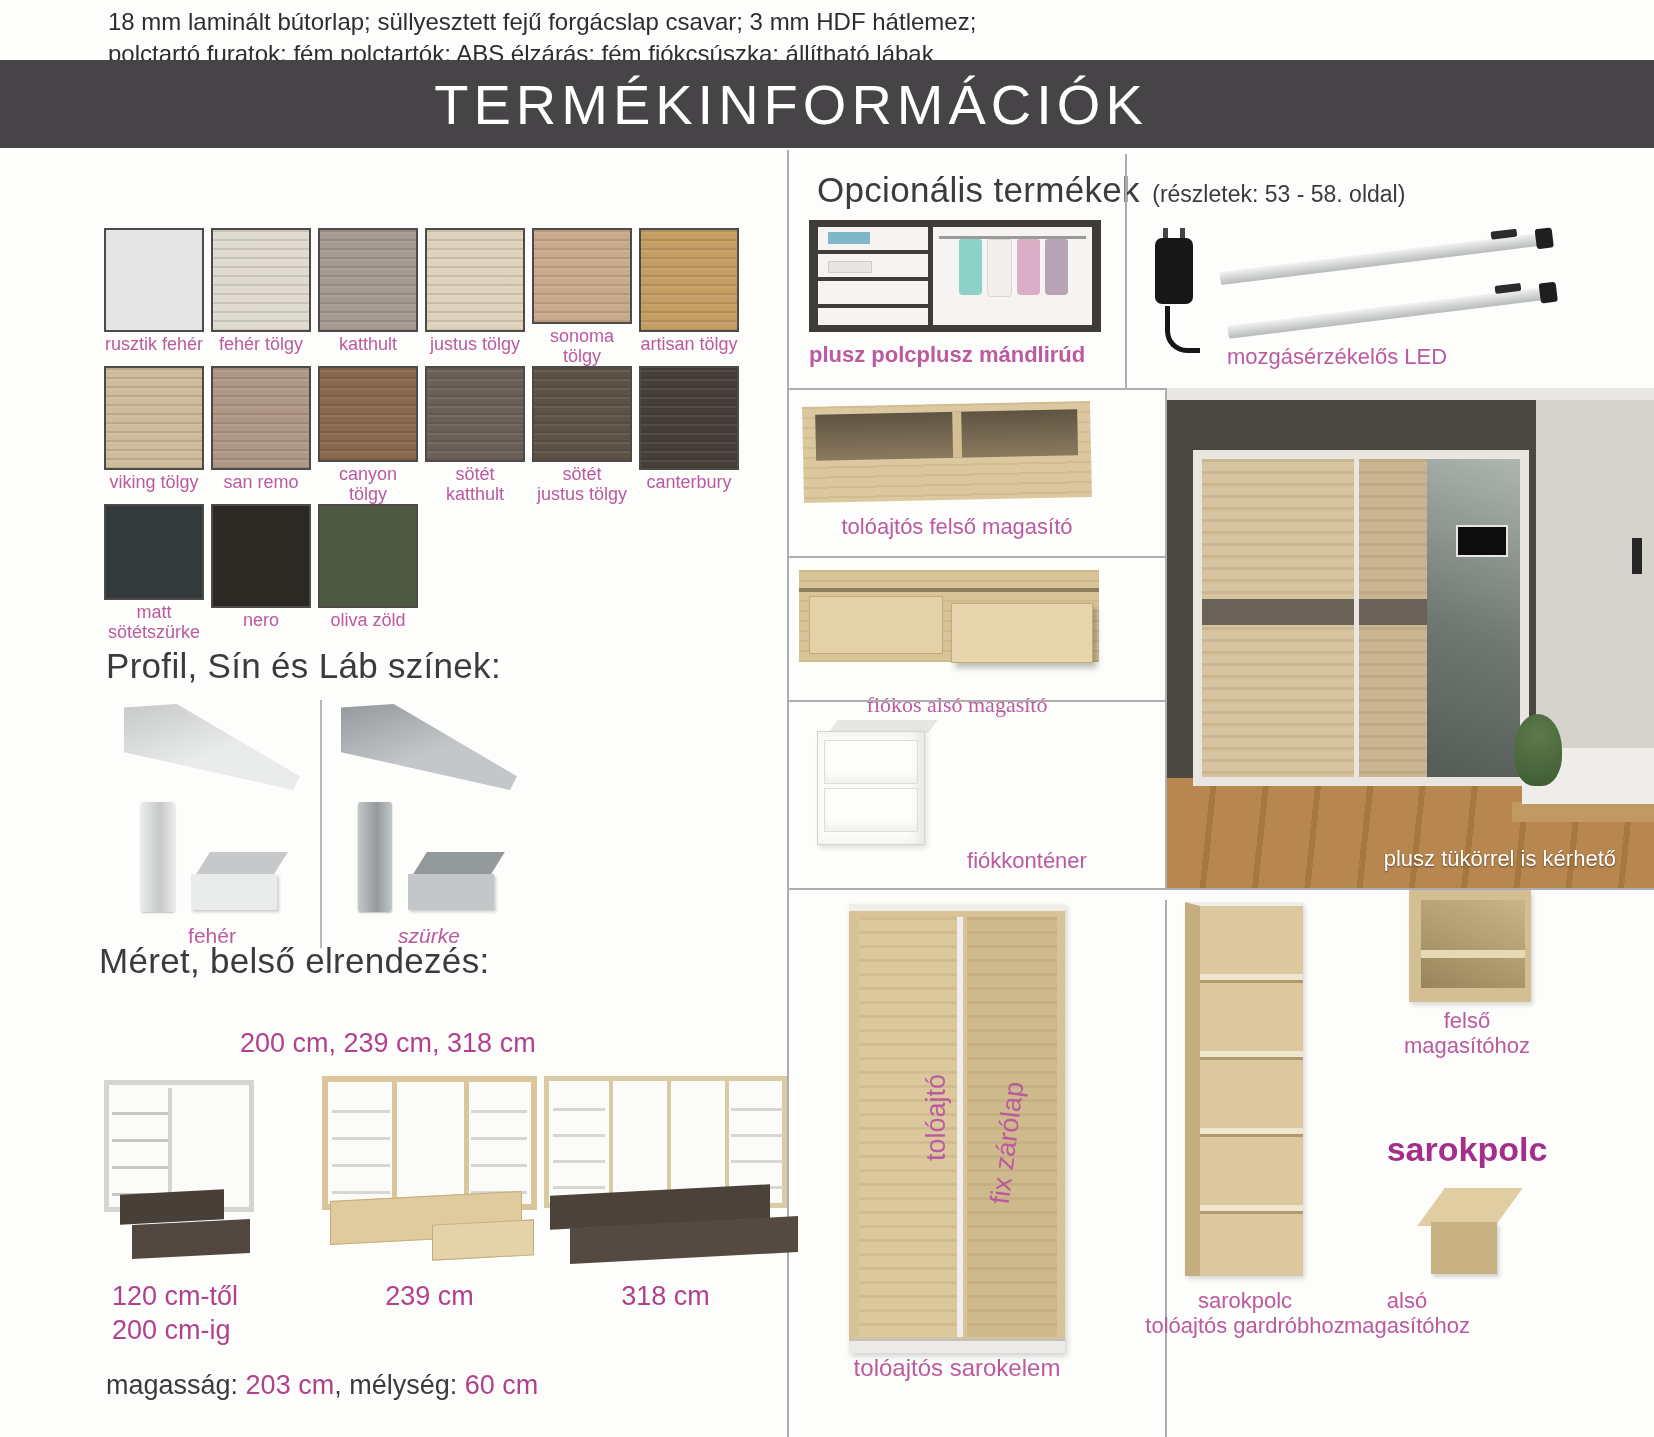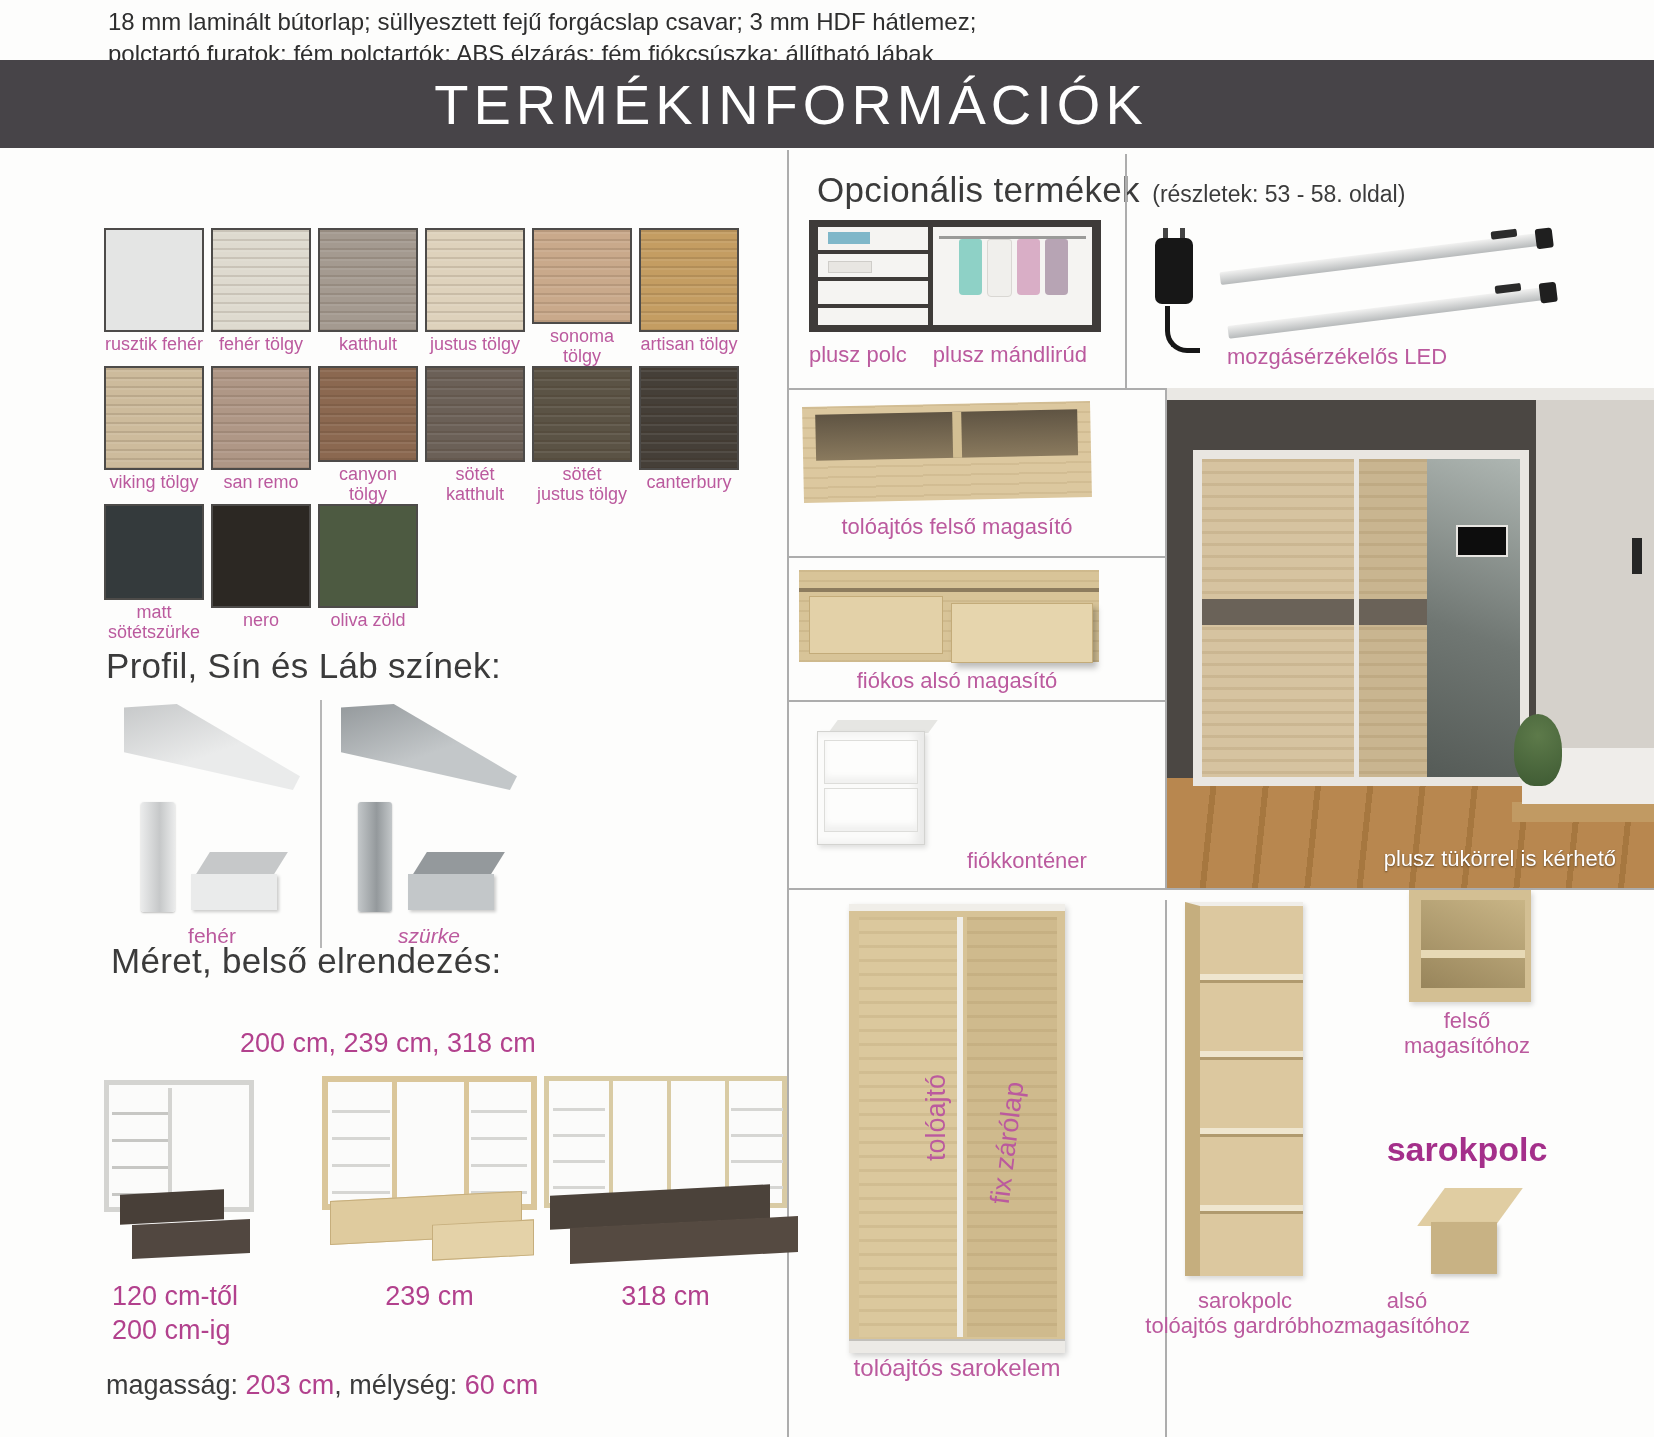--- a/index.html
+++ b/index.html
@@ -33,21 +33,21 @@
   #profile-row{position:absolute;left:104px;top:552px;width:652px;display:flex;}
   .pgroup{width:216px;box-sizing:border-box;padding:4px 8px 0 8px;display:flex;flex-direction:column;align-items:center;}
   .psep{border-left:2px solid #b7b7b7;font-style:italic;}
   .pwedge{width:176px;height:86px;clip-path:polygon(0 4%,30% 0,100% 84%,96% 100%,0 56%);}
   .pshapes{display:flex;align-items:flex-end;gap:16px;margin-top:10px;height:112px;}
   .pbar{width:34px;height:110px;border-radius:3px;box-shadow:0 1px 2px rgba(0,0,0,.25);}
   .pblock{width:92px;height:60px;position:relative;}
   .pblock-top{height:22px;width:78px;margin-left:12px;transform:skewX(-32deg);}
   .pblock-front{height:36px;width:86px;box-shadow:2px 2px 3px rgba(0,0,0,.2);}
   .pgroup .plabel{margin-top:12px;font-size:21px;}
-  #size-heading{position:absolute;left:111px;top:793px;}
+  #size-heading{position:absolute;left:99px;top:793px;}
   #width-line{position:absolute;left:106px;top:846px;font-size:27px;}
   #width-line2{position:absolute;left:240px;top:880px;font-size:27px;}
   #size-images{position:absolute;left:104px;top:928px;width:683px;height:200px;}
   #size-captions{position:absolute;left:104px;top:1132px;width:683px;font-size:27px;line-height:1.25;}
   #hd-line{position:absolute;left:106px;top:1222px;font-size:27px;}
   
   .mw{position:absolute;bottom:0;}
   .mwbox{position:absolute;top:0;background:#fbfbfa;box-sizing:border-box;}
   .mw1{left:0;width:150px;height:196px;}
   .mw1 .mwbox{width:150px;height:132px;border:5px solid #d4d4d1;}
@@ -81,21 +81,21 @@
   
   .photoA{position:absolute;left:22px;top:72px;width:292px;height:112px;background:#3e3b39;padding:7px 9px;box-sizing:border-box;}
   .photoA-in{position:relative;width:100%;height:100%;background:#f5f4f2;display:flex;}
   .pa-shelf{width:42%;position:relative;border-right:5px solid #3e3b39;box-sizing:border-box;
      background:repeating-linear-gradient(180deg,transparent 0 23px,#3e3b39 23px 27px);}
   .pa-stack{position:absolute;left:10px;top:5px;width:42px;height:12px;background:#7fb7c9;}
   .pa-stack2{position:absolute;left:10px;top:34px;width:42px;height:10px;background:#e8e6e2;border:1px solid #cfcdc9;}
   .pa-hang{flex:1;position:relative;}
   .pa-rail{position:absolute;left:6px;right:6px;top:9px;height:3px;background:#98ises;background:#9a9a98;}
   .cloth{position:absolute;top:12px;width:23px;height:56px;border-radius:3px 3px 4px 4px;}
-  .labelrowA{position:absolute;left:22px;top:194px;width:300px;display:flex;gap:26px;}
+  .labelrowA{position:absolute;left:22px;top:194px;width:300px;display:flex;font-weight:bold;}
   
   .adapter{position:absolute;left:368px;top:90px;width:38px;height:66px;background:#171717;border-radius:7px;}
   .adapter:before{content:"";position:absolute;top:-10px;left:8px;width:5px;height:10px;background:#444;}
   .adapter:after{content:"";position:absolute;top:-10px;right:8px;width:5px;height:10px;background:#444;}
   .cable{position:absolute;left:378px;top:158px;width:30px;height:42px;border-left:5px solid #171717;border-bottom:5px solid #171717;border-radius:0 0 0 22px;}
   .ledbar{position:absolute;height:13px;background:linear-gradient(180deg,#f2f2f1,#b7babb);border-radius:2px;transform:rotate(-7deg);}
   .ledbar .cap{position:absolute;right:-5px;top:-4px;width:17px;height:20px;background:#1f1f1f;border-radius:3px;}
   .ledbar .conn{position:absolute;right:30px;top:-7px;width:26px;height:8px;background:#2b2b2b;border-radius:2px;}
   .lb1{left:432px;top:104px;width:330px;}
   .lb2{left:440px;top:158px;width:326px;}
@@ -105,21 +105,21 @@
      background-image:repeating-linear-gradient(180deg,rgba(120,90,40,.10) 0 2px,transparent 2px 10px);}
   .wbox1 .open{position:absolute;left:13px;right:13px;top:8px;height:46px;background:linear-gradient(180deg,#5f5443,#8a7a5e);}
   .wbox1 .mid{position:absolute;left:52%;top:8px;width:9px;height:46px;background:#d3bf93;}
   .lblC{position:absolute;left:0;top:366px;width:340px;}
   
   .wbox2{position:absolute;left:12px;top:422px;width:300px;height:92px;background:#d8c498;
      background-image:repeating-linear-gradient(180deg,rgba(120,90,40,.10) 0 2px,transparent 2px 10px);}
   .wbox2 .seam{position:absolute;left:0;right:0;top:18px;height:4px;background:#8d7c5e;}
   .wbox2 .dA{position:absolute;left:10px;top:26px;width:132px;height:56px;background:#e3d1a8;border:1px solid #c3ab79;}
   .wbox2 .dB{position:absolute;left:152px;top:33px;width:140px;height:58px;background:#e6d5ad;border:1px solid #c3ab79;box-shadow:4px 5px 6px rgba(0,0,0,.25);}
-  .lblD{position:absolute;left:0;top:520px;width:340px;}
+  .lblD{position:absolute;left:0;top:544px;width:340px;font-family:Liberation Serif, serif;}
   
   .fkont{position:absolute;left:30px;top:572px;width:130px;height:126px;}
   .fk-top{height:13px;width:100px;margin-left:16px;background:#e6e6e3;transform:skewX(-36deg);}
   .fk-body{position:absolute;top:11px;left:0;width:106px;height:112px;background:#fbfbfa;border:1px solid #d3d3d0;
      box-shadow:inset -8px 0 10px rgba(0,0,0,.07),2px 3px 5px rgba(0,0,0,.12);}
   .fk-d{position:absolute;left:6px;right:6px;height:42px;background:#fdfdfc;border:1px solid #ddddda;box-shadow:inset 0 -6px 6px rgba(0,0,0,.05);}
   .fk-d1{top:8px;} .fk-d2{top:56px;}
   .lblE{position:absolute;left:110px;top:700px;width:260px;}
   
   .scene{position:absolute;left:378px;top:240px;width:489px;height:500px;background:#4b4743;overflow:hidden;}

